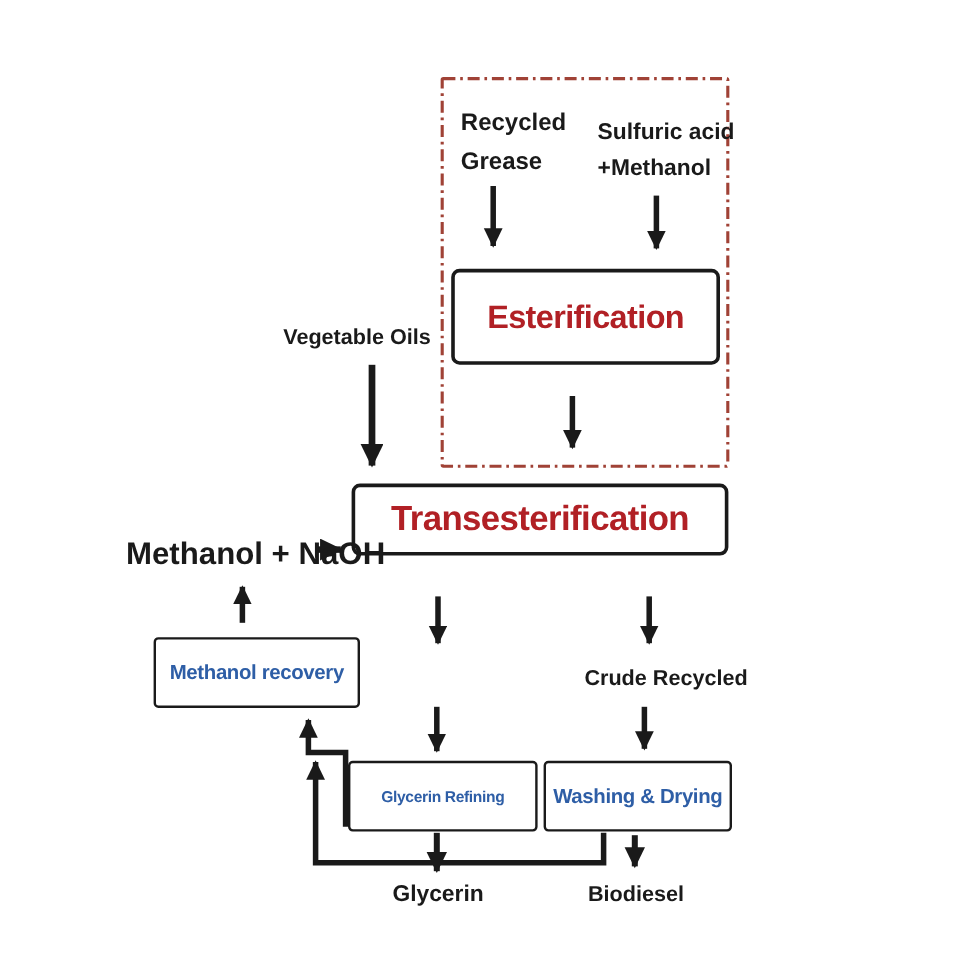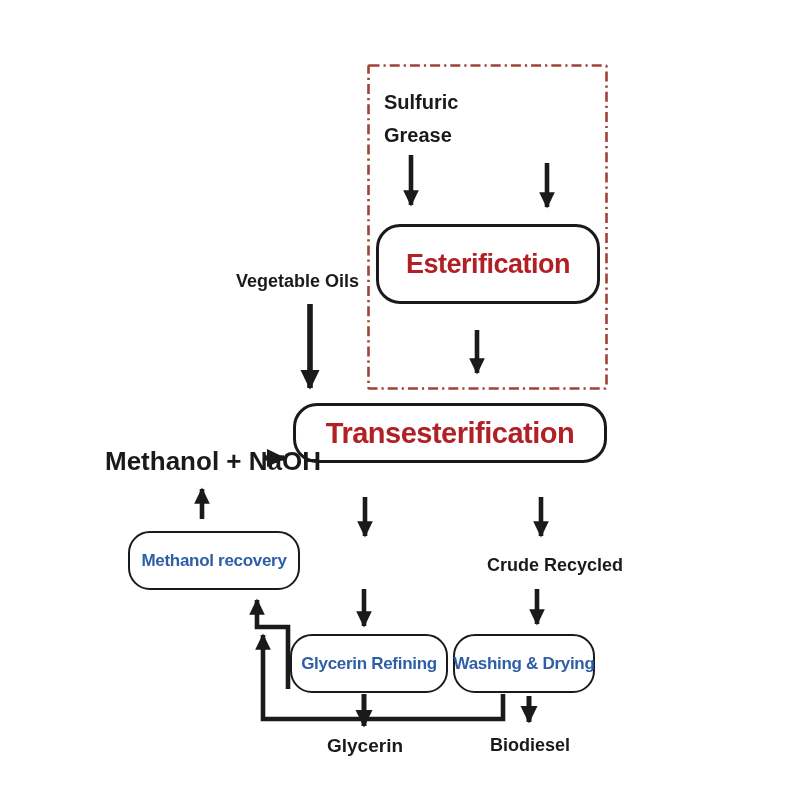--- a/index.html
+++ b/index.html
@@ -37,26 +37,26 @@
     display: flex;
     align-items: center;
     justify-content: center;
     background: #ffffff;
     border: 3px solid var(--line, #151515);
     box-sizing: border-box;
     white-space: nowrap;
     font-weight: bold;
   }
   .node-process {
-    border-radius: 24px;
+    border-radius: 7px;
     color: var(--process-text, #b12025);
     letter-spacing: -0.5px;
   }
   .node-recovery {
-    border-radius: 22px;
+    border-radius: 4px;
     border-width: 2.5px;
     color: var(--recovery-text, #2e5ea6);
     letter-spacing: -0.3px;
   }
   .label {
     position: absolute;
     color: var(--line, #151515);
     font-weight: bold;
     white-space: nowrap;
   }
@@ -98,33 +98,37 @@
   </div>
 
   <div class="node node-process" style="left:293px; top:403px; width:314px; height:60px; font-size:29px;">
     <span>Transesterification</span>
   </div>
 
   <div class="node node-recovery" style="left:128px; top:531px; width:172px; height:59px; font-size:17px;">
     <span>Methanol recovery</span>
   </div>
 
-  <div class="node node-recovery" style="left:290px; top:634px; width:158px; height:59px; font-size:17px;">
+  <div class="node node-recovery" style="left:290px; top:634px; width:158px; height:59px; font-size:13px;">
     <span>Glycerin Refining</span>
   </div>
 
-  <div class="node node-recovery" style="left:453px; top:634px; width:142px; height:59px; font-size:17px;">
+  <div class="node node-recovery" style="left:453px; top:634px; width:157px; height:59px; font-size:17px;">
     <span>Washing &amp; Drying</span>
   </div>
 
   <div class="label" style="left:384px; top:86px; font-size:20px; line-height:33px;">
-    <span class="lline">Sulfuric</span>
+    <span class="lline">Recycled</span>
     <span class="lline">Grease</span>
   </div>
 
+  <div class="label" style="left:498px; top:96px; font-size:19px; line-height:30px;">
+    <span class="lline">Sulfuric acid</span>
+    <span class="lline">+Methanol</span>
+  </div>
 
   <div class="label centered" style="left:235px; top:271px; width:125px; font-size:18px;">Vegetable Oils</div>
 
   <div class="label centered" style="left:105px; top:446px; width:165px; font-size:26px;">Methanol + NaOH</div>
 
 
   <div class="label centered" style="left:487px; top:555px; width:130px; font-size:18px;">Crude Recycled</div>
 
   <div class="label centered" style="left:327px; top:735px; width:76px; font-size:19px;">Glycerin</div>
 

